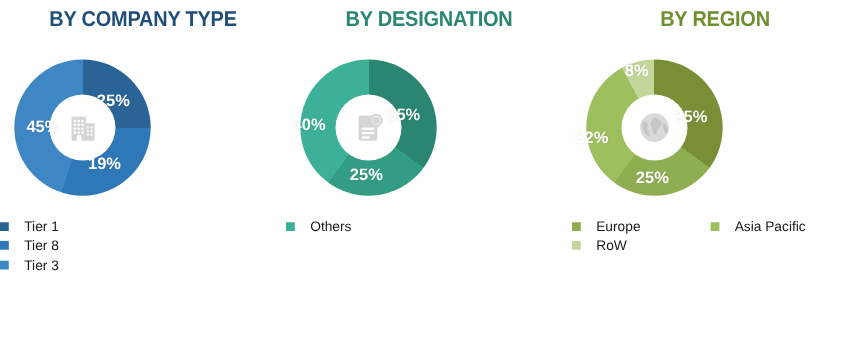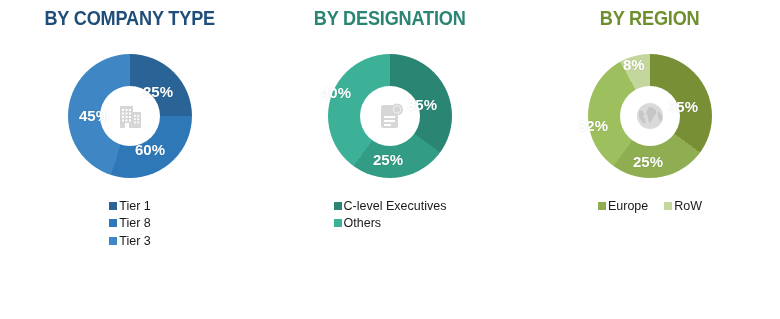--- a/index.html
+++ b/index.html
@@ -21,21 +21,20 @@
     flex-direction: row;
     align-items: flex-start;
     position: relative;
   }
   .panel {
     width: 260px;
     height: 319px;
     position: relative;
     display: flex;
     flex-direction: column;
-    align-items: center;
   }
   .panel-title {
     margin-top: 9px;
     font-size: 19.5px;
     font-weight: bold;
     letter-spacing: -0.2px;
     text-align: center;
     line-height: 1;
     white-space: nowrap;
     transform: scaleX(0.93);
@@ -84,21 +83,21 @@
   .legend.two-col {
     display: grid;
     grid-template-columns: auto auto;
     column-gap: 16px;
     row-gap: 5px;
   }
   .legend-item {
     display: flex;
     flex-direction: row;
     align-items: center;
-    gap: 2px;
+    gap: 14px;
   }
   .legend-swatch {
     width: 8px;
     height: 8px;
     flex: 0 0 auto;
   }
   .legend-text {
     font-size: 12.5px;
     color: #1a1a1a;
     line-height: 1;
@@ -137,21 +136,21 @@
               <rect x="21" y="19.3" width="1.8" height="1.8"></rect>
                 <rect x="24.3" y="19.3" width="1.8" height="1.8"></rect>
               <rect x="21" y="22.6" width="1.8" height="1.8"></rect>
                 <rect x="24.3" y="22.6" width="1.8" height="1.8"></rect>
               <rect x="12" y="24" width="4" height="5"></rect>
             </g>
           </svg>
         </span>
       </div>
       <div class="slice-label" style="left:88px; top:42px;">25%</div>
-      <div class="slice-label" style="left:80px; top:100px;">60%</div>
+      <div class="slice-label" style="left:80px; top:100px;">19%</div>
       <div class="slice-label" style="left:24px; top:66px;">45%</div>
     </div>
     <div class="legend">
       <div class="legend-item">
         <span class="legend-swatch" style="background:#2a6496"></span>
         <span class="legend-text">Tier 1</span>
       </div>
       <div class="legend-item">
         <span class="legend-swatch" style="background:#2e78b8"></span>
         <span class="legend-text">Tier 8</span>
@@ -177,27 +176,23 @@
               <rect x="11" y="25" width="7" height="2"></rect>
             </g>
             <circle cx="24" cy="10.5" r="6" fill="#d6d6d6"></circle>
             <circle cx="24" cy="10.5" r="4.2" fill="#ffffff" opacity="0.55"></circle>
             <circle cx="24" cy="10.5" r="3" fill="#d6d6d6"></circle>
           </svg>
         </span>
       </div>
       <div class="slice-label" style="left:92px; top:55px;">35%</div>
       <div class="slice-label" style="left:58px; top:110px;">25%</div>
-      <div class="slice-label" style="left:6px; top:43px;">40%</div>
+      <div class="slice-label" style="left:6px; top:64px;">40%</div>
     </div>
     <div class="legend">
-      <div class="legend-item">
-        <span class="legend-swatch" style="background:#2a8573"></span>
-        <span class="legend-text">C-level Executives</span>
-      </div>
       <div class="legend-item">
         <span class="legend-swatch" style="background:#3db198"></span>
         <span class="legend-text">Others</span>
       </div>
     </div>
   </div>
 
   <div class="panel">
     <div class="panel-title" style="color: rgb(111, 143, 47);">BY REGION</div>
     <div class="chart-wrap">
@@ -216,19 +211,23 @@
       <div class="slice-label" style="left:58px; top:112px;">25%</div>
       <div class="slice-label" style="left:3px; top:76px;">32%</div>
       <div class="slice-label" style="left:48px; top:15px;">8%</div>
     </div>
     <div class="legend two-col">
       <div class="legend-item">
         <span class="legend-swatch" style="background:#8fae52"></span>
         <span class="legend-text">Europe</span>
       </div>
       <div class="legend-item">
+        <span class="legend-swatch" style="background:#9dbf5e"></span>
+        <span class="legend-text">Asia Pacific</span>
+      </div>
+      <div class="legend-item">
         <span class="legend-swatch" style="background:#c3d69b"></span>
         <span class="legend-text">RoW</span>
       </div>
     </div>
   </div>
 
 </div>
 
 </body></html>

